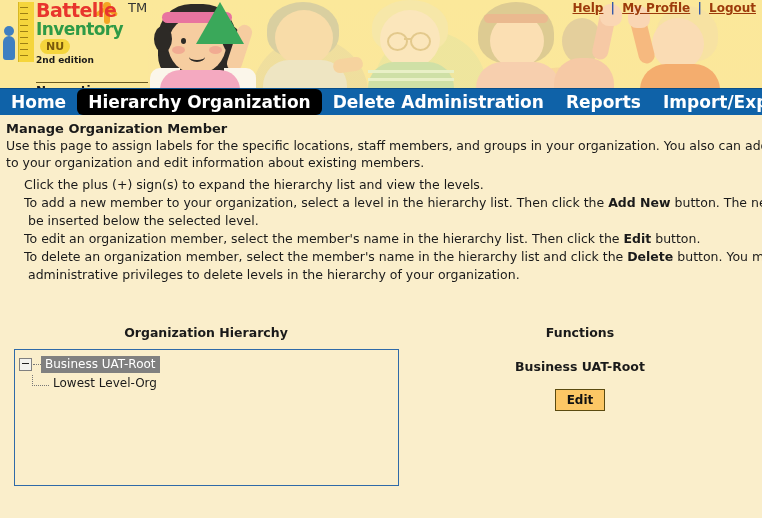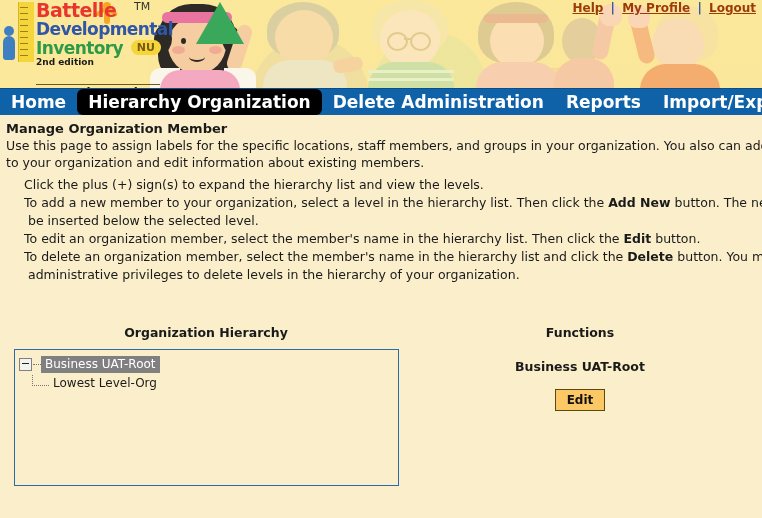--- a/index.html
+++ b/index.html
@@ -191,22 +191,22 @@
     font-weight: bold; font-size: 9px; color: #1a1a1a; line-height: 11px;
     margin-top: -1px;
   }
   .l-norm {
     font-weight: bold; font-size: 12px; color: #1a1a1a;
     border-top: 1px solid #6a5a20;
     margin-top: 16px; padding-top: 1px;
     display: inline-block;
   }
   .tm {
-    position: absolute; left: 134px; top: 0px;
-    font-size: 11px; color: #333; text-align: right;
+    position: absolute; left: 128px; top: 0px;
+    font-size: 13px; color: #333; text-align: right;
   }
   .logo-kid {
     position: absolute; left: 96px; top: 2px; width: 22px; height: 26px;
   }
   .logo-kid .lk-head { position: absolute; left: 7px; top: 0; width: 8px; height: 8px;
                        background: #f5a623; border-radius: 50%; }
   .logo-kid .lk-body { position: absolute; left: 8px; top: 8px; width: 6px; height: 14px;
                        background: #f5a623; border-radius: 3px; }
   .logo-kid .lk-arm { position: absolute; top: 8px; width: 11px; height: 4px;
                       background: #f5a623; border-radius: 2px; }
@@ -469,21 +469,20 @@
       <div class="logo-kid">
         <div class="lk-head"></div>
         <div class="lk-arm lk-al"></div>
         <div class="lk-arm lk-ar"></div>
         <div class="lk-body"></div>
       </div>
       <div class="tm">TM</div>
 
       <div class="logo-lines">
         <div class="l-batt">Battelle</div>
-        <div class="l-dev">Developmental</div>
         <div>
           <span class="l-inv">Inventory</span>
           <span class="nu-badge">NU</span>
         </div>
         <div class="l-2nd">2nd edition</div>
         <div class="l-norm">Normative Update</div>
       </div>
     </div>
 
     <div class="header-links">

